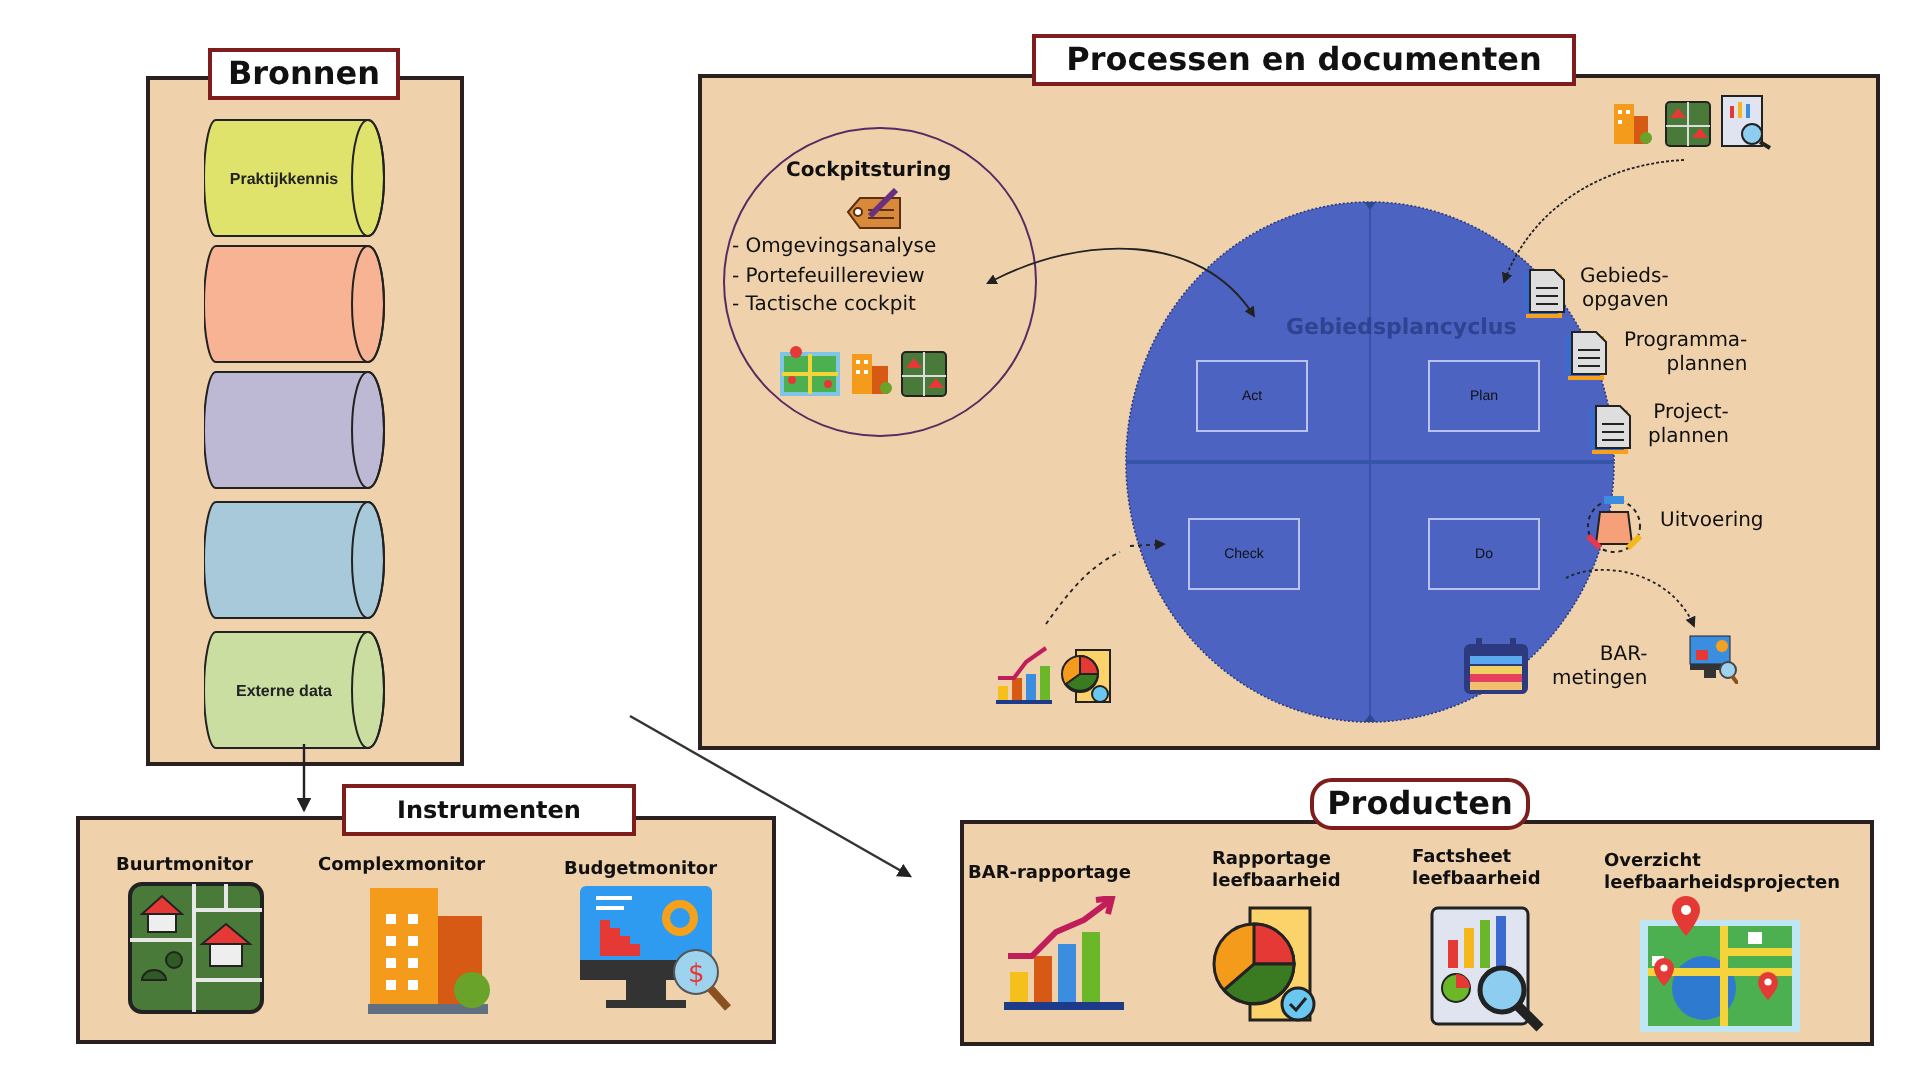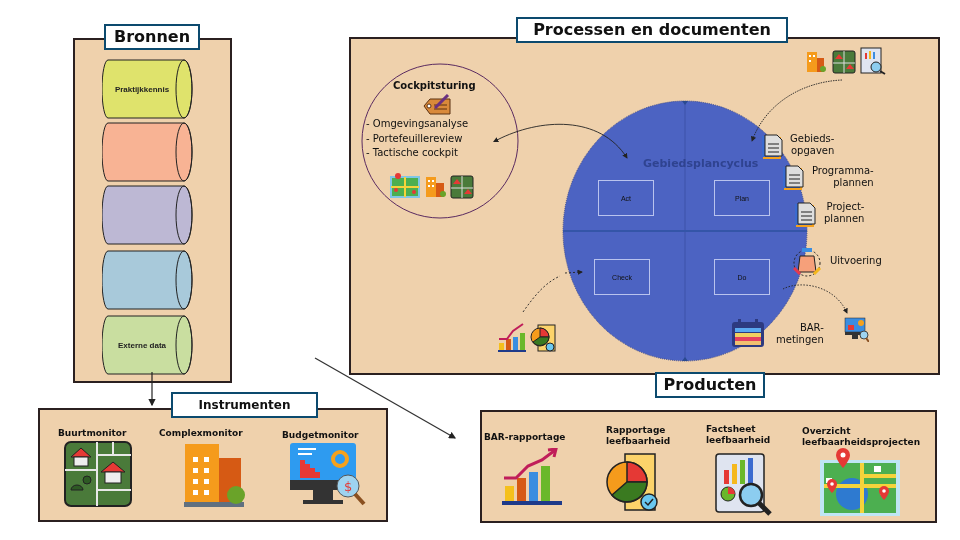--- a/index.html
+++ b/index.html
@@ -1,18 +1,18 @@
 <!DOCTYPE html>
 <html><head>
 <meta charset="utf-8">
 <style>
   * { box-sizing: border-box; margin: 0; padding: 0; }
   body { width: 960px; height: 540px; background: #ffffff; position: relative; overflow: hidden; font-family: "DejaVu Sans", sans-serif; }
   .panel { position: absolute; background: #efd1ac; border: 2px solid #2b2020; }
-  .title-box { position: absolute; background: #fff; border: 2px solid #0c4a6e; font-family: "DejaVu Sans", sans-serif; font-weight: bold; color: #111; text-align: center; white-space: nowrap; }
+  .title-box { position: absolute; background: #fff; border: 2px solid #7f1d1d; font-family: "DejaVu Sans", sans-serif; font-weight: bold; color: #111; text-align: center; white-space: nowrap; }
   .cyl { position: absolute; left: 102px; width: 92px; height: 68px; }
   .cyl svg { position: absolute; left: 0; top: 0; }
   .cyl span { position: absolute; left: 0; width: 80px; top: 0; height: 60px; display: flex; align-items: center; justify-content: center; font-family: "Liberation Sans", sans-serif; font-weight: bold; font-size: 8px; color: #222; }
   .lbl { position: absolute; font-family: "DejaVu Sans", sans-serif; color: #111; white-space: nowrap; }
   .lbl-b { font-weight: bold; font-size: 9px; }
   .doc-lbl { font-size: 10px; line-height: 12px; text-align: right; }
   .pdca-box { position: absolute; width: 56px; height: 36px; border: 1px solid #b9c3ee; display: flex; align-items: center; justify-content: center; font-family: "Liberation Sans", sans-serif; font-size: 7px; color: #111; }
   .icon { position: absolute; }
 </style>
 </head>
@@ -290,21 +290,21 @@
     <rect x="27" y="30" width="5" height="6" fill="#e53935"></rect>
   <line x1="10" y1="7" x2="28" y2="7" stroke="#fff" stroke-width="2"></line>
     <line x1="10" y1="12" x2="24" y2="12" stroke="#fff" stroke-width="2"></line>
   <circle cx="52" cy="17" r="7" fill="none" stroke="#f5a11c" stroke-width="4"></circle>
   <circle cx="60" cy="44" r="11" fill="#9ed3f0" stroke="#555"></circle>
     <text x="56" y="49" font-size="13" fill="#e53935" font-family="DejaVu Sans, sans-serif">$</text>
   <line x1="67" y1="52" x2="76" y2="62" stroke="#8a5020" stroke-width="4"></line>
 </svg>
 
 <div class="panel" style="left:480px; top:410px; width:457px; height:113px;"></div>
-<div class="title-box" style="left:655px; top:372px; width:110px; height:26px; font-size:16px; line-height:22px;">Producten</div>
+<div class="title-box" style="left:655px; top:389px; width:110px; height:26px; font-size:16px; line-height:22px;border-radius:11px;">Producten</div>
 
 <div class="lbl lbl-b" style="left:484px; top:432px;">
     <div>BAR-rapportage</div>
   </div>
 <div class="lbl lbl-b" style="left:606px; top:425px; line-height:11px;">
     <div>Rapportage</div>
     <div>leefbaarheid</div>
   </div>
 <div class="lbl lbl-b" style="left:706px; top:424px; line-height:11px;">
     <div>Factsheet</div>

